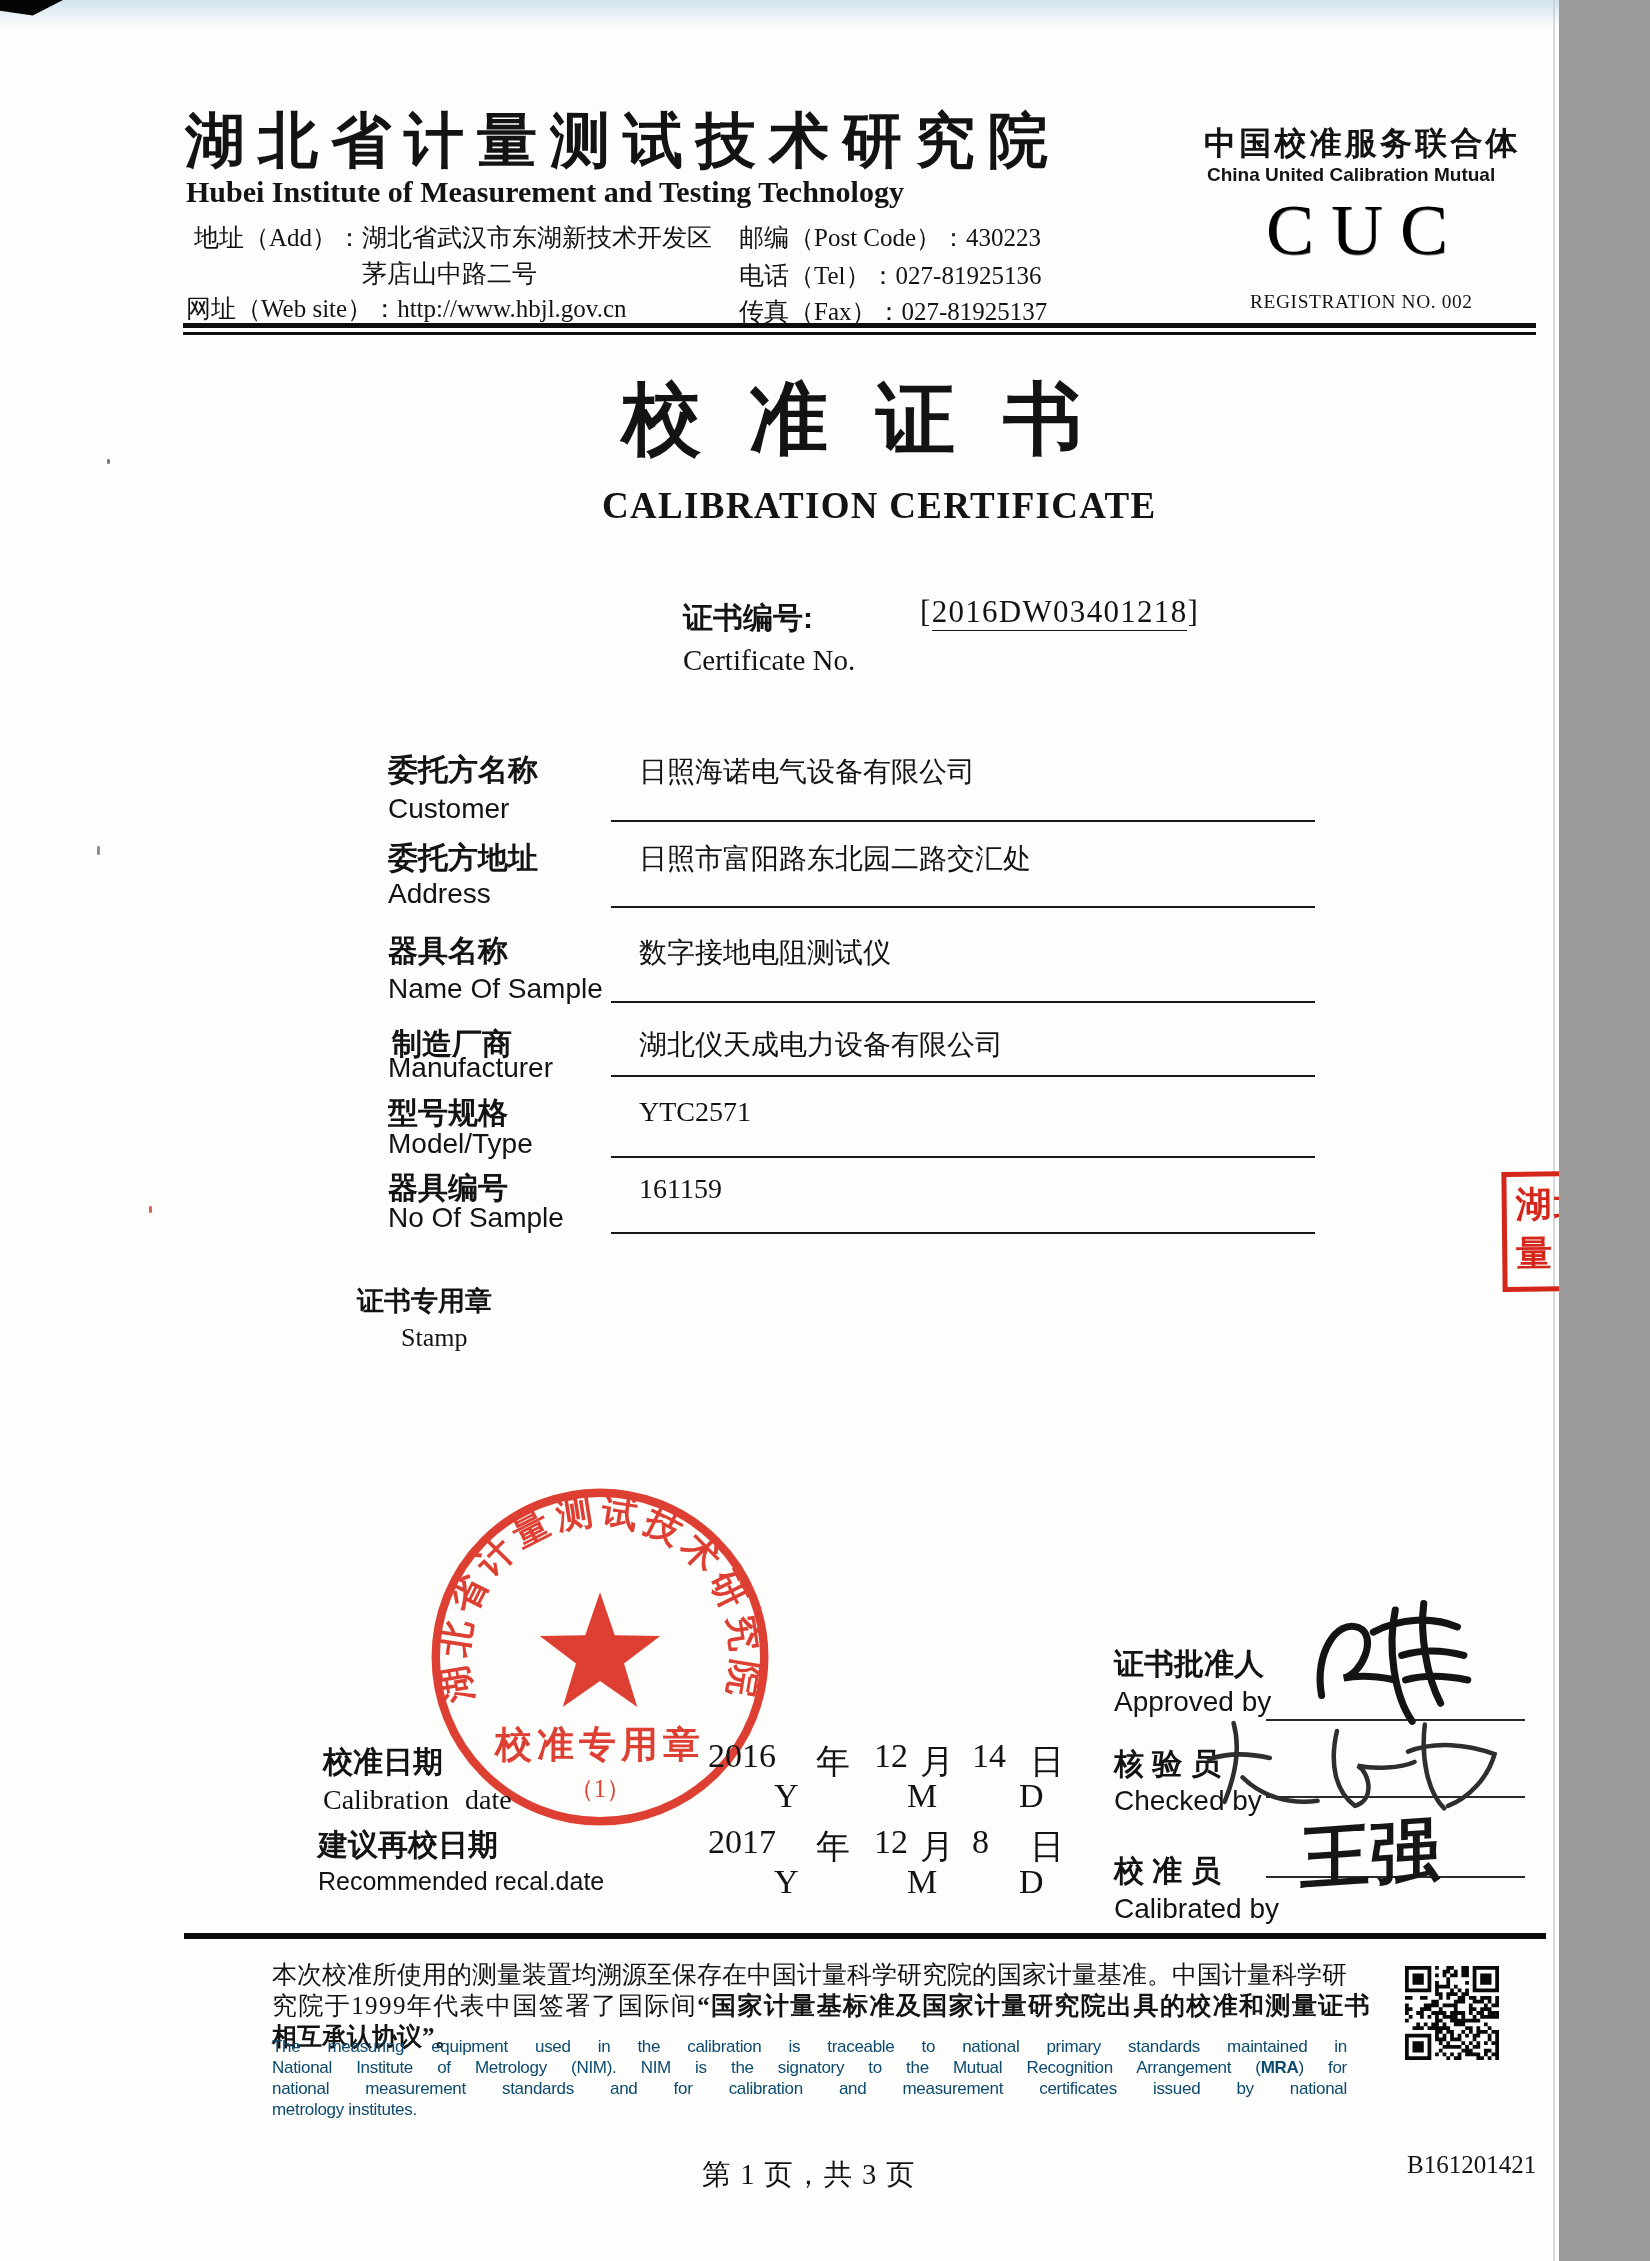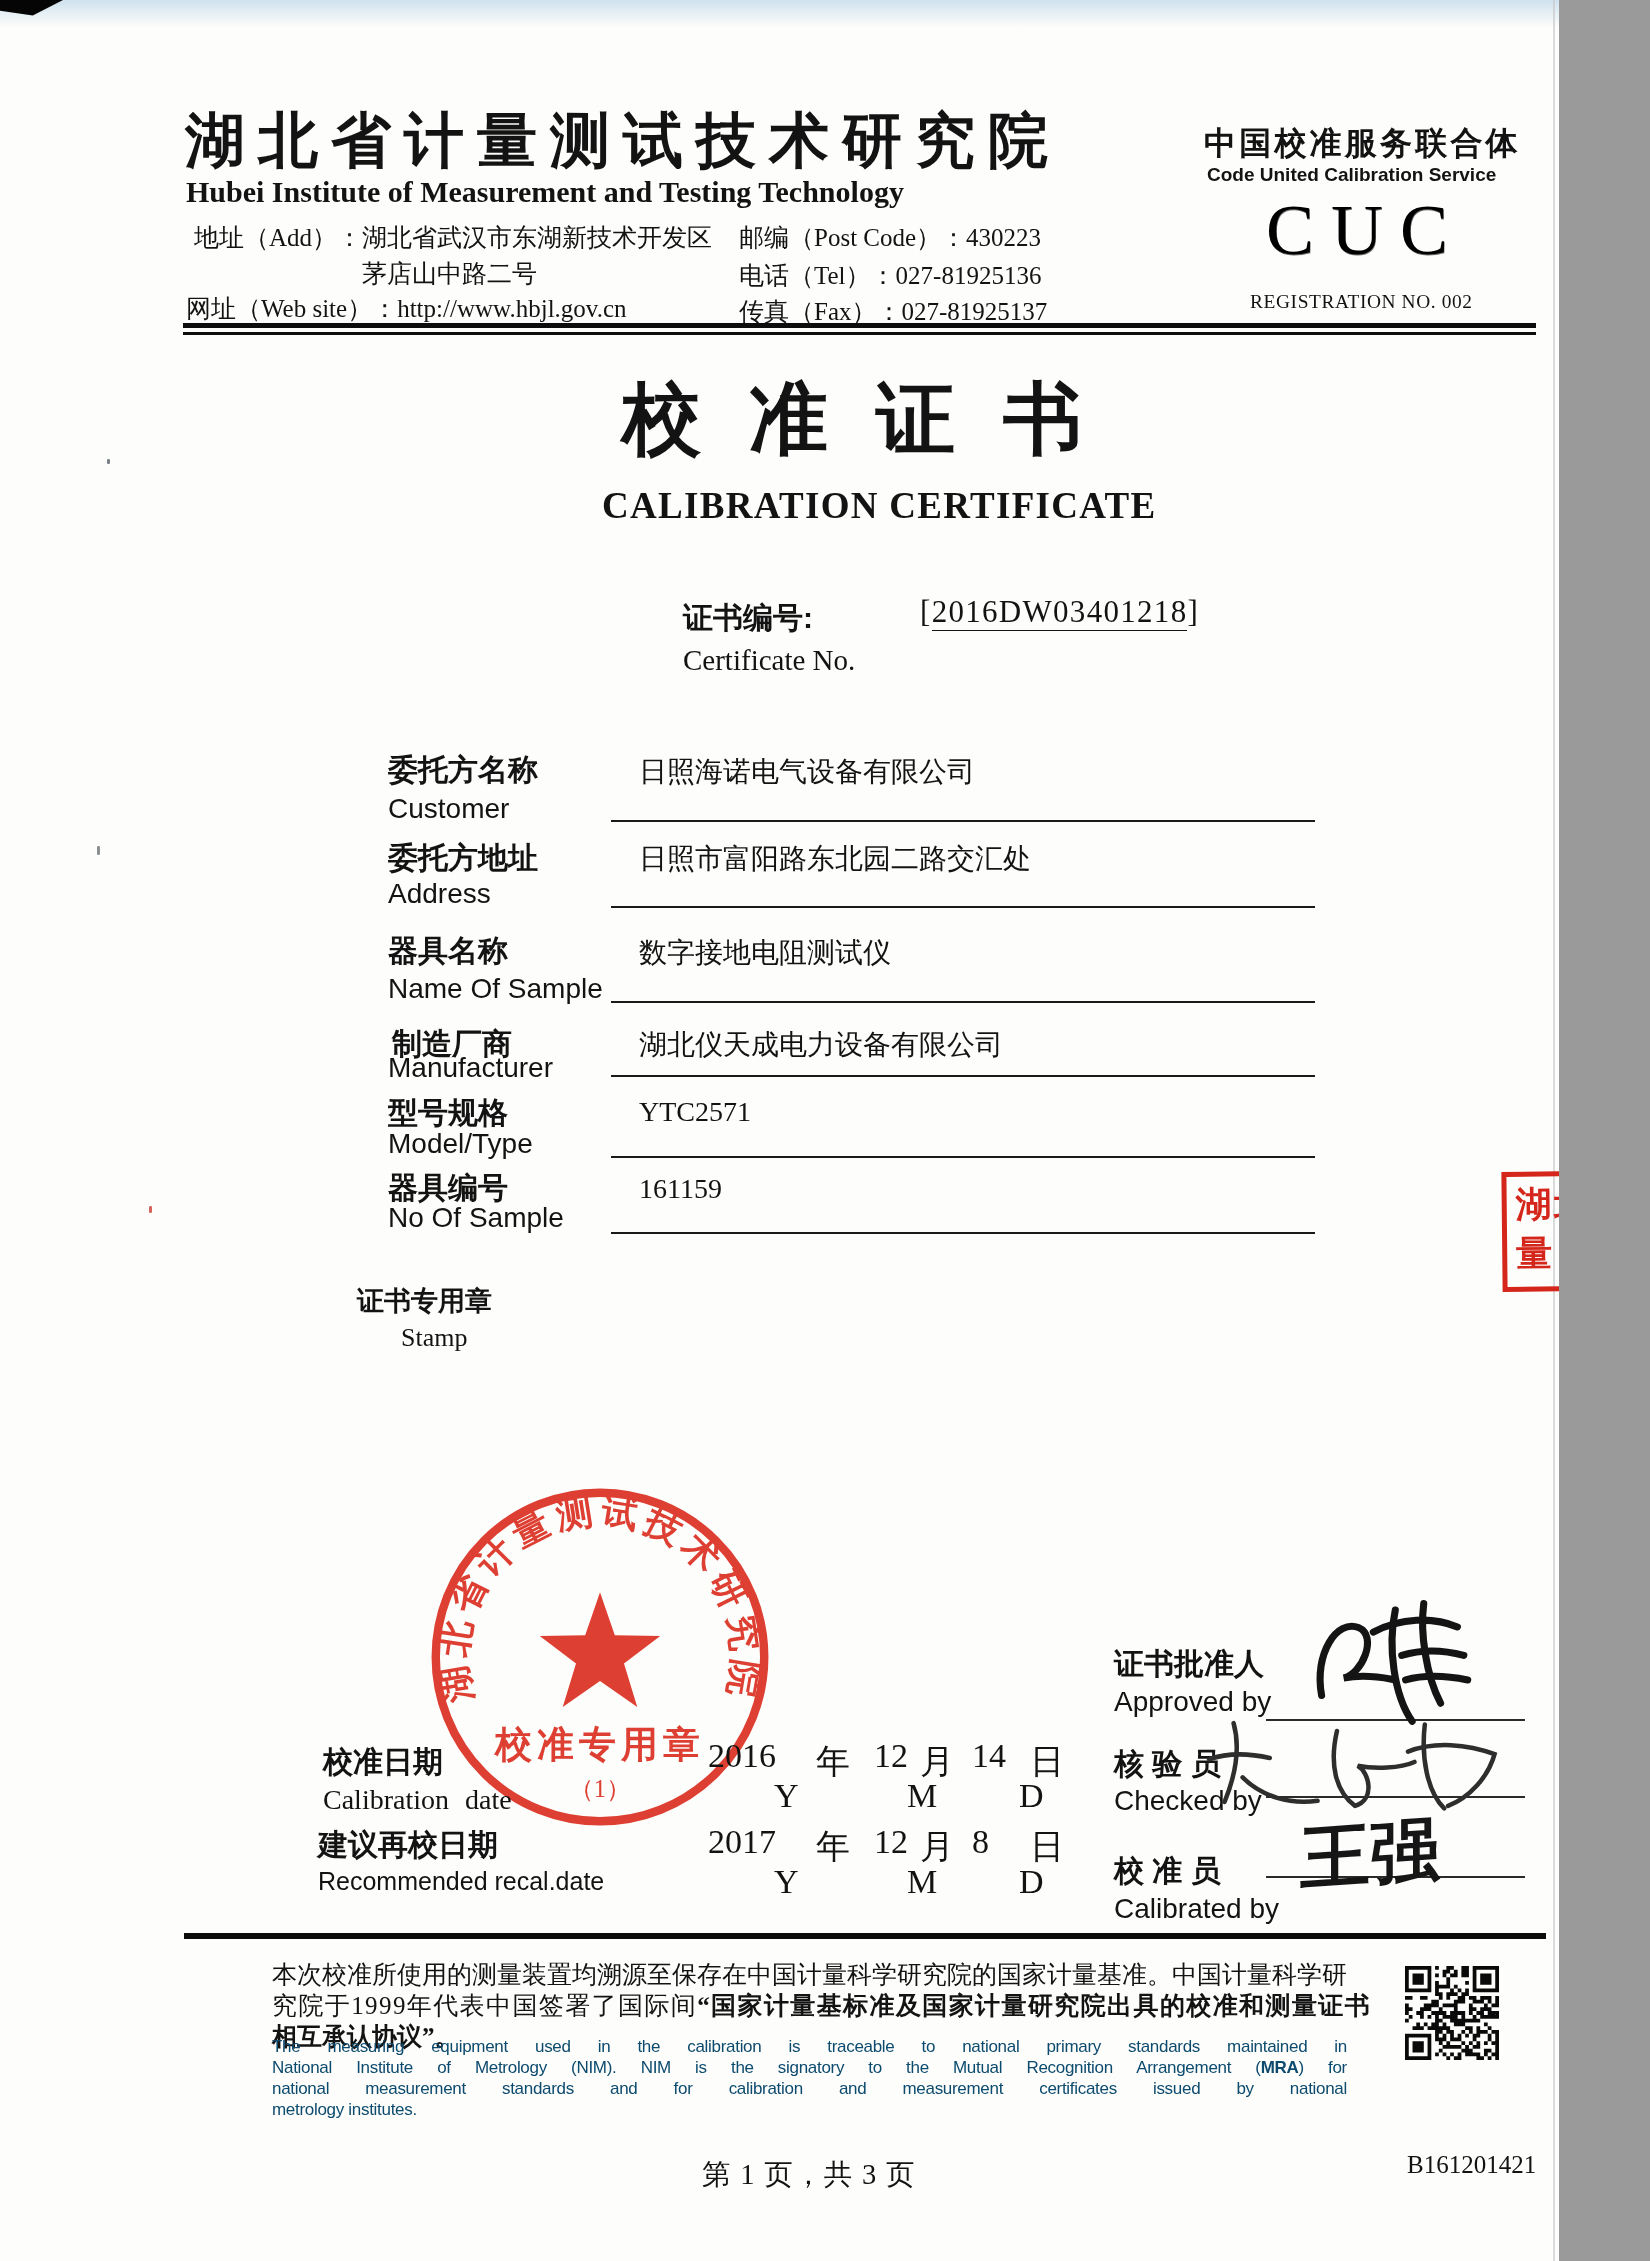--- a/index.html
+++ b/index.html
@@ -143,21 +143,21 @@
     <span>邮编（Post Code）：</span><span>430223</span>
   </div>
   <div class="abs serif info info-tel">
     <span>电话（Tel）：</span><span>027-81925136</span>
   </div>
   <div class="abs serif info info-fax">
     <span>传真（Fax）：</span><span>027-81925137</span>
   </div>
 
   <div class="abs sans cuc-cn">中国校准服务联合体</div>
-  <div class="abs sans cuc-en">Code United Calibration Service</div>
+  <div class="abs sans cuc-en">China United Calibration Mutual</div>
   <div class="abs serif cuc-logo">CUC</div>
   <div class="abs serif cuc-reg">REGISTRATION NO. 002</div>
 
   <div class="rule-a"></div>
   <div class="rule-b"></div>
 
   <div class="abs serif title-cn">校准证书</div>
   <div class="abs serif title-en">CALIBRATION CERTIFICATE</div>
 
   <div class="abs sans certno-cn">证书编号:</div>

